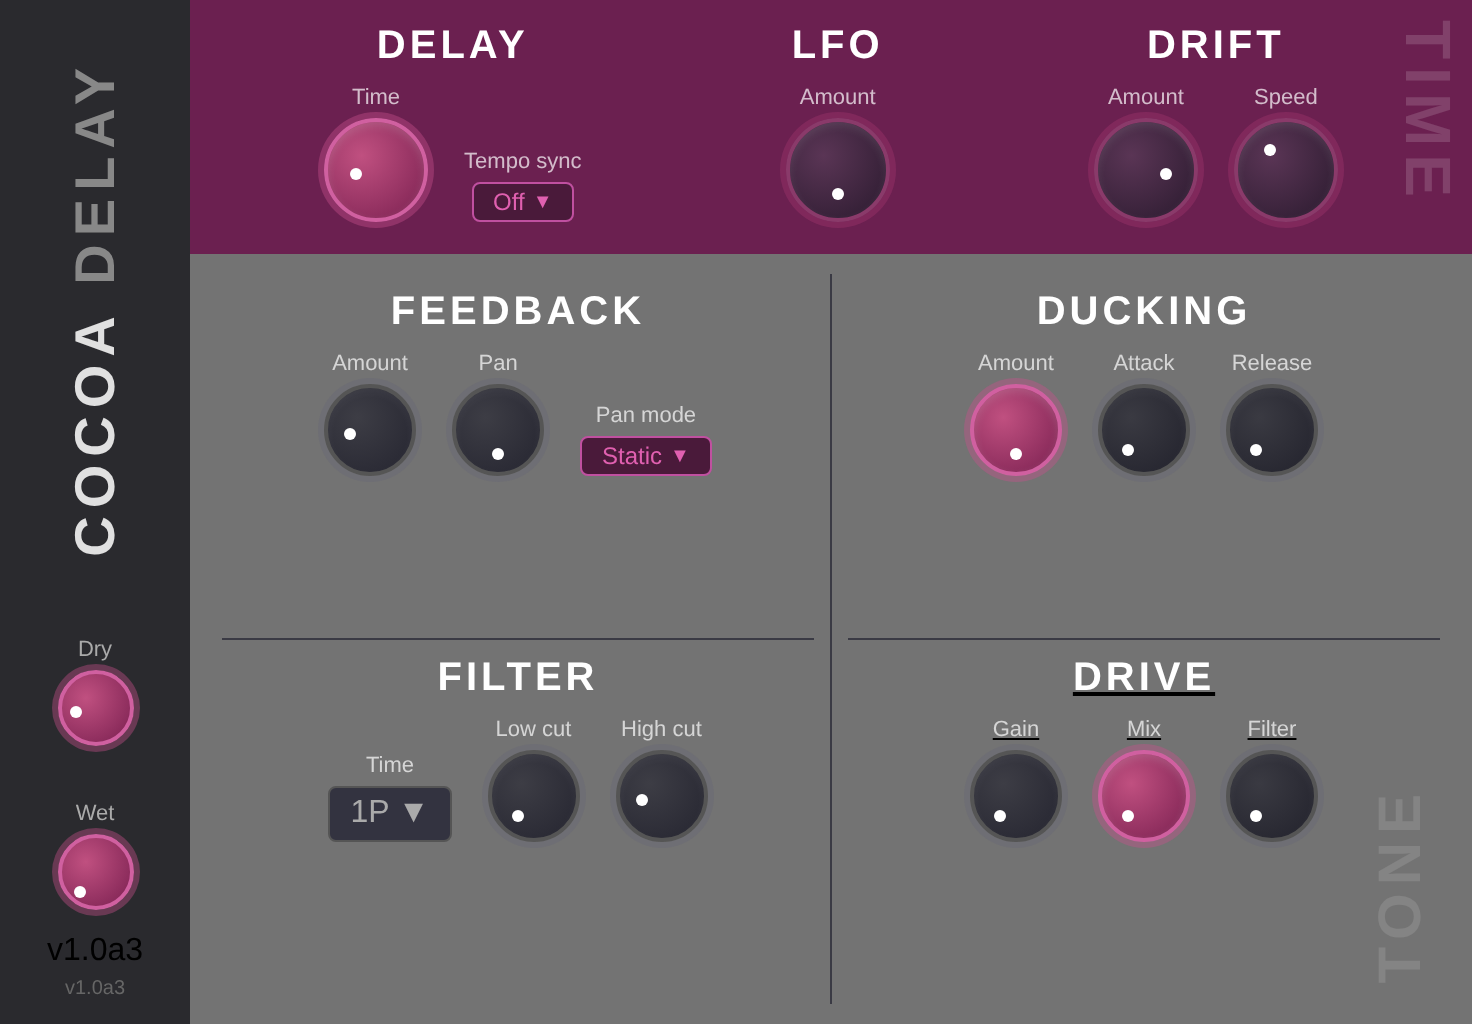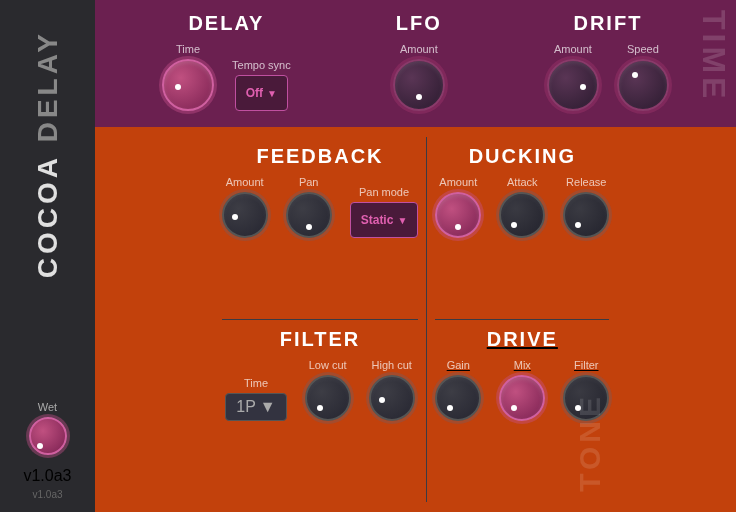--- a/index.html
+++ b/index.html
@@ -82,26 +82,25 @@
       writing-mode: vertical-rl;
       color: rgba(255,255,255,0.15);
       font-size: 32px;
       font-weight: bold;
       letter-spacing: 4px;
       text-transform: uppercase;
     }
 
     
     .bottom-section {
-      background: #c2410c;
+      background: #737373;
       flex: 1;
       display: flex;
       flex-direction: column;
       padding: 10px 16px 10px;
-      align-items: center;
     }
 
     
     .section-group {
       display: flex;
       flex-direction: column;
       align-items: center;
       gap: 4px;
     }
     .section-title {
@@ -180,22 +179,21 @@
       background: #4a1a3a;
       border: 1px solid #c050a0;
       color: #e060b0;
       padding: 4px 10px;
       border-radius: 4px;
       font-size: 12px;
       display: flex;
       align-items: center;
       gap: 4px;
       cursor: pointer;
-      height: 36px;
-      font-weight: bold;
+      height: 20px;
     }
     .select-btn .arrow {
       font-size: 10px;
     }
 
     
     .bottom-rows {
       display: flex;
       flex: 1;
       gap: 0;
@@ -270,21 +268,27 @@
 </head>
 <body>
 
 <div class="sidebar">
   <div style="flex:1; display:flex; align-items:center; justify-content:center;">
     <div class="sidebar-title">
       <span class="cocoa">COCOA</span>
       <span class="delay">DELAY</span>
     </div>
   </div>
-  <div class="knob-section" style="margin-top:12px;">
+  <div class="knob-section">
+    <div class="knob-label">Dry</div>
+    <div class="knob knob-sm">
+      <div class="knob-dot dot-left"></div>
+    </div>
+  </div>
+  <div class="knob-section" style="margin-top:28px;">
     <div class="knob-label">Wet</div>
     <div class="knob knob-sm">
       <div class="knob-dot dot-bottom-left"></div>
     </div>
   </div>
   <div style="margin-top:12px; margin-bottom:4px;">v1.0a3</div>
   <div class="version">v1.0a3</div>
 </div>
 
 <div class="main">

